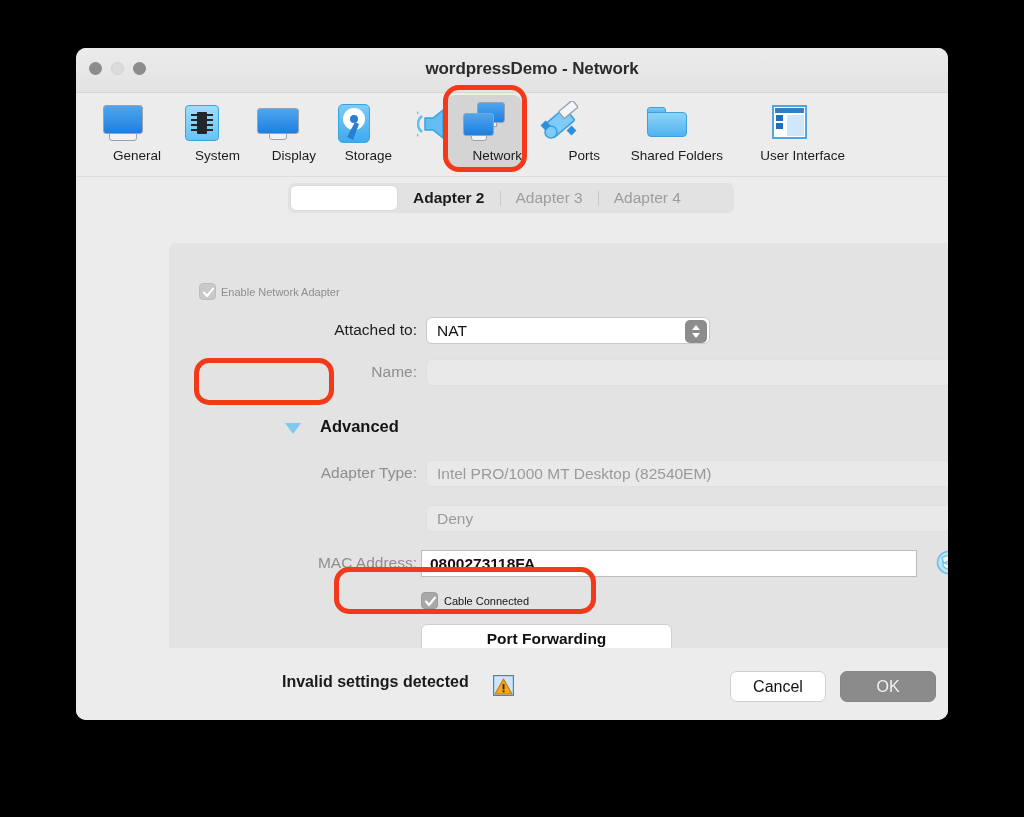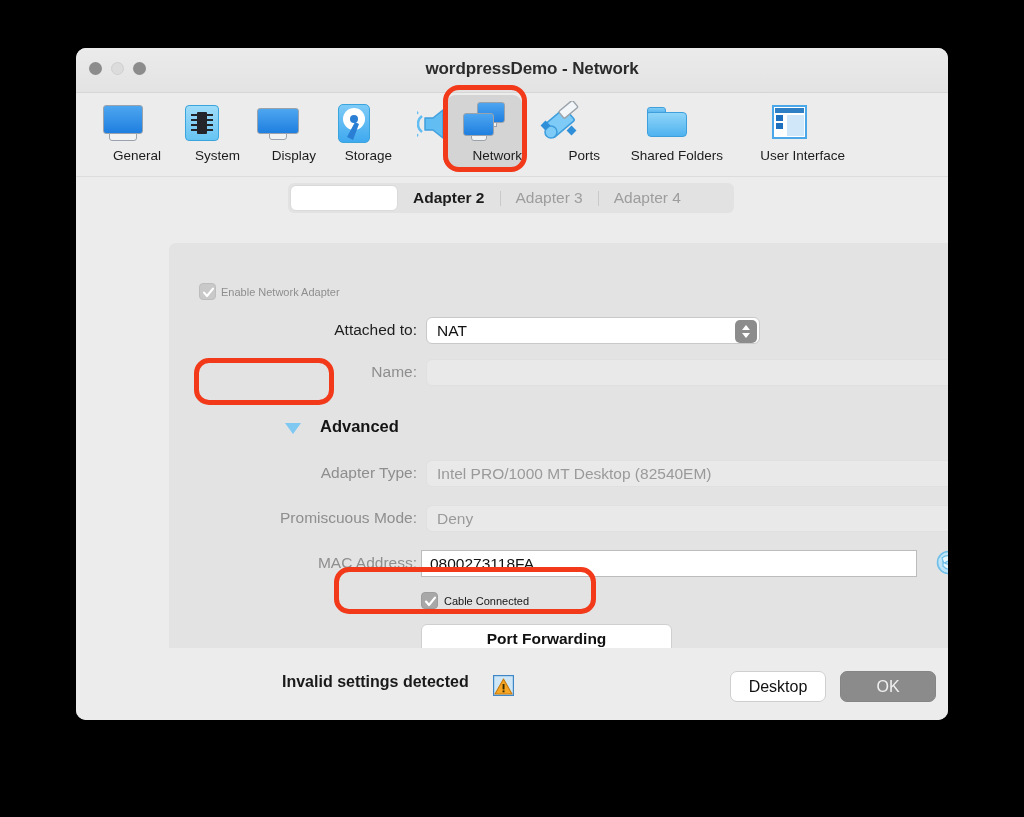--- a/index.html
+++ b/index.html
@@ -277,20 +277,21 @@
   .tfield {
     position: absolute;
     height: 27px;
     background: #ffffff;
     border: 1px solid #bcbcbc;
     box-sizing: border-box;
     font-size: 15.5px;
     line-height: 25px;
     padding-left: 8px;
     color: #111111;
+    font-weight: bold;
   }
 
   
   .pbtn {
     position: absolute;
     height: 29px;
     background: #ffffff;
     border: 1px solid #cfcfcf;
     border-radius: 6px;
     box-sizing: border-box;
@@ -507,21 +508,21 @@
         <div class="cbox on-dim" style="left:30px;top:6px;">
           <svg width="15" height="15" viewBox="0 0 15 15">
             <path d="M3 7.6 L6 11 L12 3.6" fill="none" stroke="#ffffff" stroke-width="2.1" stroke-linecap="round" stroke-linejoin="round"></path>
           </svg>
         </div>
         <div class="cbox-label dim" style="left:52px;top:7px;color:#8e8e8e;">Enable Network Adapter</div>
       </div>
 
       <div class="row" style="top:72px;">
         <div class="lbl" style="left:0px;width:248px;top:0;">Attached to:</div>
-        <div class="sel enabled" style="left:257px;top:2px;width:334px;">
+        <div class="sel enabled" style="left:257px;top:2px;width:284px;">
           <span>NAT</span>
           <div class="chev-blue">
             <svg width="22" height="23" viewBox="0 0 22 23">
               <path d="M11 5 L15 10 L7 10 Z" fill="#ffffff"></path>
               <path d="M11 18 L15 13 L7 13 Z" fill="#ffffff"></path>
             </svg>
           </div>
         </div>
       </div>
 
@@ -550,21 +551,20 @@
           <div class="chev-grey">
             <svg width="12" height="19" viewBox="0 0 12 19">
               <path d="M6 2 L10 7 L2 7 Z" fill="#b0b0b0"></path>
               <path d="M6 17 L10 12 L2 12 Z" fill="#b0b0b0"></path>
             </svg>
           </div>
         </div>
       </div>
 
       <div class="row" style="top:260px;">
-        <div class="lbl dim" style="left:0px;width:248px;top:0;">Promiscuous Mode:</div>
         <div class="sel disabled" style="left:257px;top:2px;width:541px;">
           <span>Deny</span>
           <div class="chev-grey">
             <svg width="12" height="19" viewBox="0 0 12 19">
               <path d="M6 2 L10 7 L2 7 Z" fill="#b0b0b0"></path>
               <path d="M6 17 L10 12 L2 12 Z" fill="#b0b0b0"></path>
             </svg>
           </div>
         </div>
       </div>
@@ -600,21 +600,21 @@
     <div id="bottombar">
       <div id="status-text">Invalid settings detected</div>
       <div id="status-icon">
         <svg width="21" height="21" viewBox="0 0 21 21">
           <rect x="0.5" y="0.5" width="20" height="20" fill="#cfe6f6" stroke="#3f86c6" stroke-width="1.4"></rect>
           <path d="M10.5 4 L19 19 L2 19 Z" fill="#f6a623" stroke="#c77a10" stroke-width="1.1" stroke-linejoin="round"></path>
           <rect x="9.6" y="9" width="1.9" height="5.4" fill="#3a2a00"></rect>
           <rect x="9.6" y="15.4" width="1.9" height="1.9" fill="#3a2a00"></rect>
         </svg>
       </div>
-      <div id="cancel-btn">Desktop</div>
+      <div id="cancel-btn">Cancel</div>
       <div id="ok-btn">OK</div>
     </div>
 
   </div>
 
   <div id="tabstrip">
     <div class="tab blank"></div>
     <div class="tab active">Adapter 2</div>
     <div class="tab-sep"></div>
     <div class="tab">Adapter 3</div>

